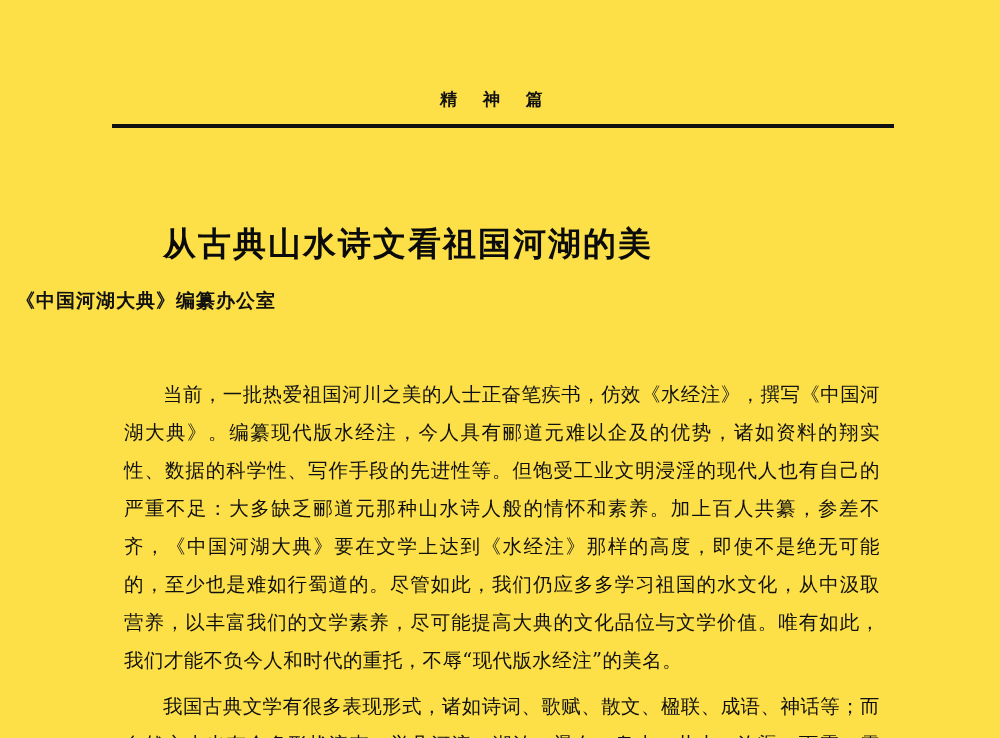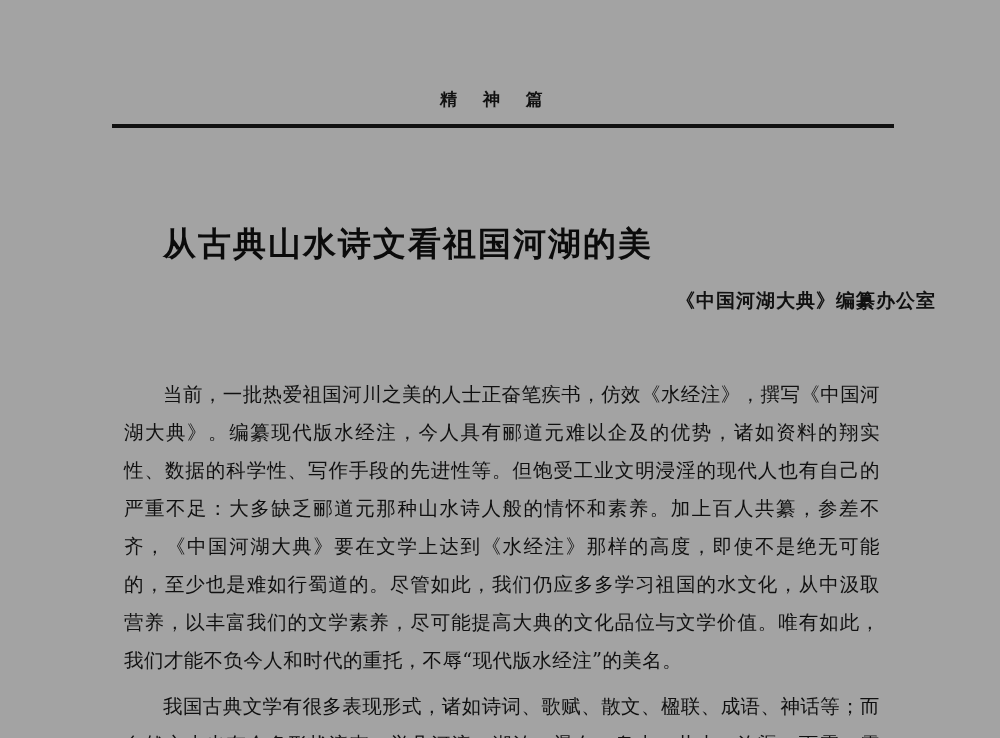--- a/index.html
+++ b/index.html
@@ -11,21 +11,21 @@
     width: 1000px;
     height: 738px;
     font-family: "DejaVu Serif", "Liberation Serif", serif;
     color: #0d0d0d;
     overflow: hidden;
   }
   .page {
     position: relative;
     width: 1000px;
     height: 738px;
-    background: #a3a3a3;
+    background: #fde047;
   }
 
   
   .running-head {
     position: absolute;
     left: 120px;
     top: 88px;
     width: 760px;
     text-align: left;
     padding-left: 320px;
@@ -53,24 +53,24 @@
     top: 200px;
     width: 816px;
     text-align: center;
     font-size: 33px;
     font-weight: bold;
     letter-spacing: 2px;
     color: #0b0b0b;
   }
   .byline {
     position: absolute;
-    left: 0;
+    left: 16px;
     top: 288px;
     width: 936px;
-    text-align: right;
+    text-align: left;
     font-size: 19px;
     font-weight: bold;
     letter-spacing: 1px;
     color: #111;
   }
 
   
   .body-text {
     position: absolute;
     left: 116px;

